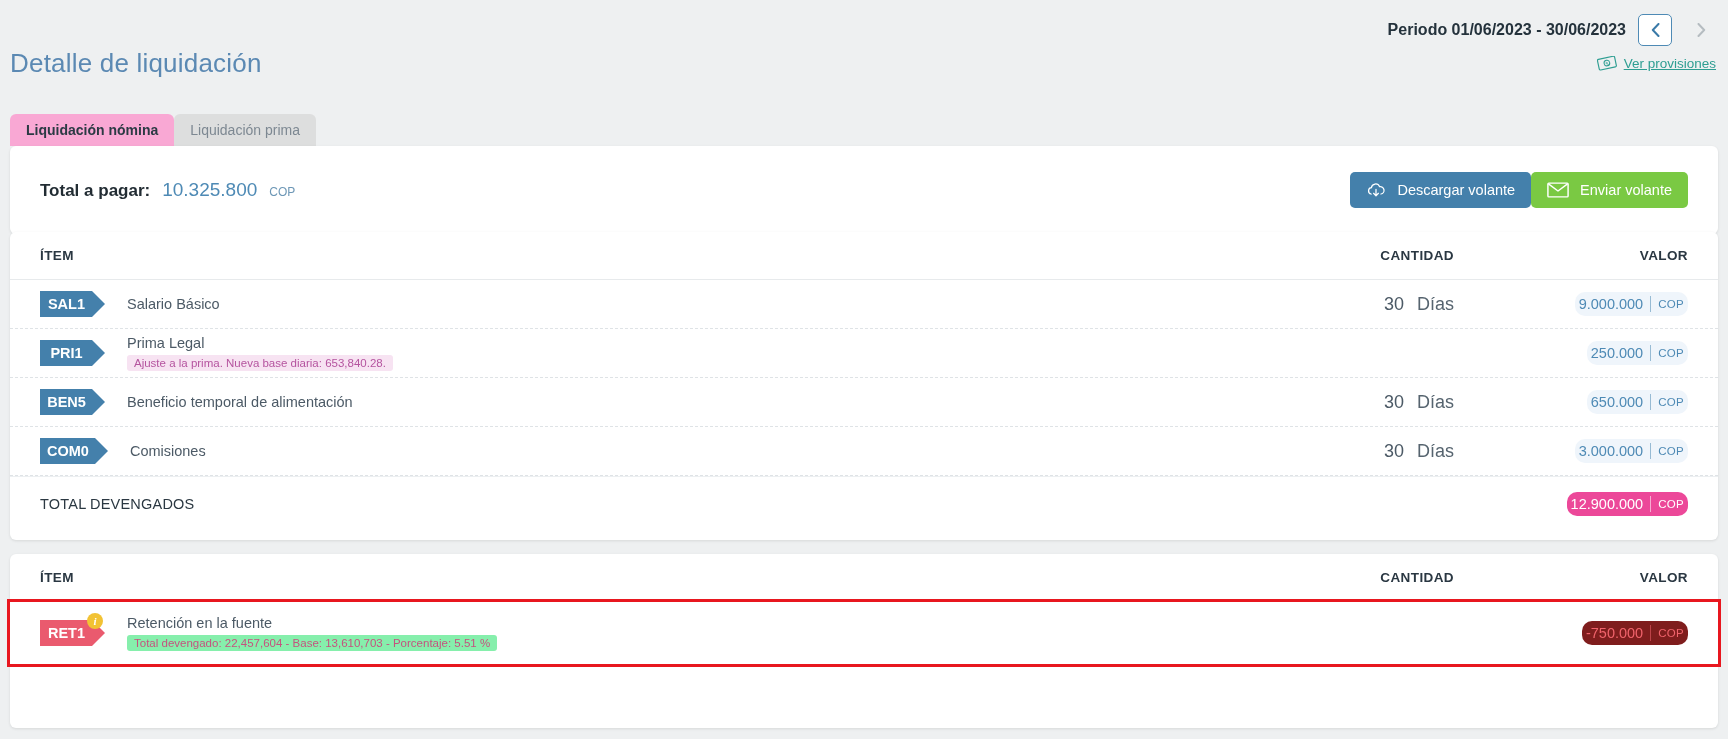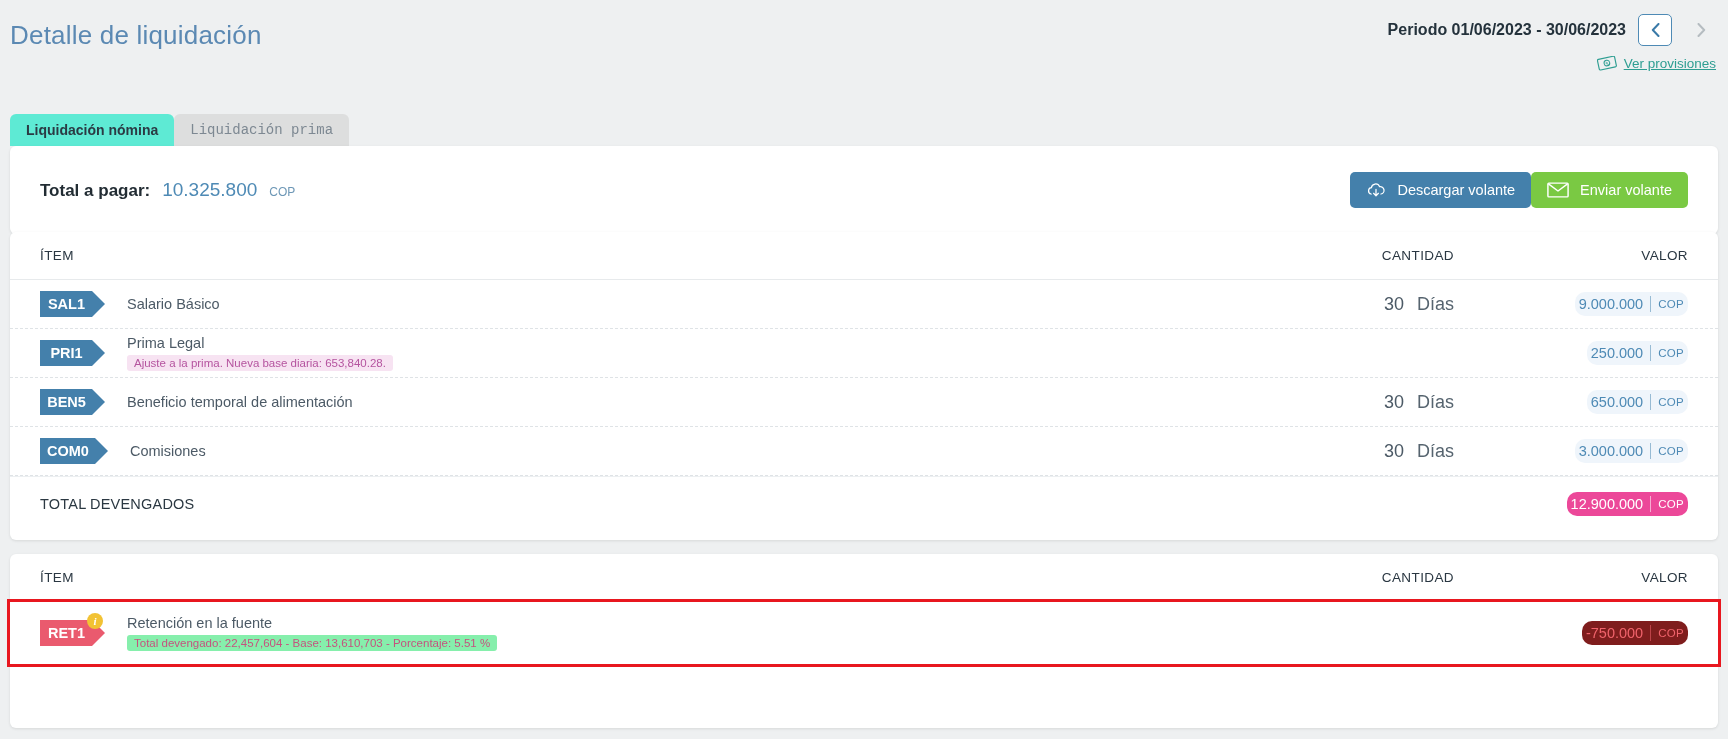--- a/index.html
+++ b/index.html
@@ -8,21 +8,21 @@
     width: 1728px; height: 739px;
     background: #eef0f1;
     font-family: "Liberation Sans", sans-serif;
     overflow: hidden;
   }
   .page { position: relative; width: 1728px; height: 739px; background: #eef0f1; }
 
   
   .header { position: relative; height: 96px; }
   .page-title {
-    position: absolute; left: 10px; top: 20px;
+    position: absolute; left: 10px; top: 48px;
     font-size: 26px; color: #5b89b3; font-weight: 400;
     letter-spacing: .2px;
   }
   .period-row {
     position: absolute; right: 10px; top: 14px;
     display: flex; align-items: center; gap: 12px;
   }
   .period-label { font-size: 16px; color: #24323c; font-weight: 700; }
   .nav-btn {
     width: 34px; height: 32px; border-radius: 5px;
@@ -40,22 +40,22 @@
   }
   .money-icon { display: block; }
 
   
   .tabs { position: absolute; left: 10px; top: 114px; display: flex; align-items: flex-end; }
   .tab {
     height: 32px; padding: 0 16px;
     display: flex; align-items: center;
     font-size: 14px; border-radius: 6px 6px 0 0;
   }
-  .tab.active { background: #5eead4; color: #2b3a44; font-weight: 700; text-align: center; }
-  .tab.inactive { background: #dddede; color: #7d8892; font-family: Liberation Mono, monospace; }
+  .tab.active { background: #f9a8d4; color: #2b3a44; font-weight: 700; text-align: center; }
+  .tab.inactive { background: #dddede; color: #7d8892; }
 
   
   .card {
     position: absolute; left: 10px; right: 10px;
     background: #fff; border-radius: 6px;
     box-shadow: 0 1px 3px rgba(0,0,0,.10);
   }
   #card-total { top: 146px; height: 88px; }
   .total-line {
     position: absolute; left: 30px; top: 50%; transform: translateY(-50%);
@@ -78,20 +78,21 @@
   .btn.green { background: #7ac943; }
 
   
   #card-devengados { top: 232px; height: 308px; }
   #card-deducciones { top: 554px; height: 174px; }
 
   .thead {
     display: flex; align-items: center; height: 48px;
     border-bottom: 1px solid #e7eaec;
     padding: 0 30px;
+    font-weight: bold;
   }
   .th { font-size: 13.5px; color: #2a3742; letter-spacing: .4px; }
   .th.item { flex: 1; text-align: left; }
   .th.cant { width: 310px; text-align: right; padding-right: 14px; }
   .th.valor { width: 220px; text-align: right; }
 
   .trow {
     display: flex; align-items: center; min-height: 49px;
     padding: 0 30px; border-bottom: 1px dashed #dfe3e6;
   }

